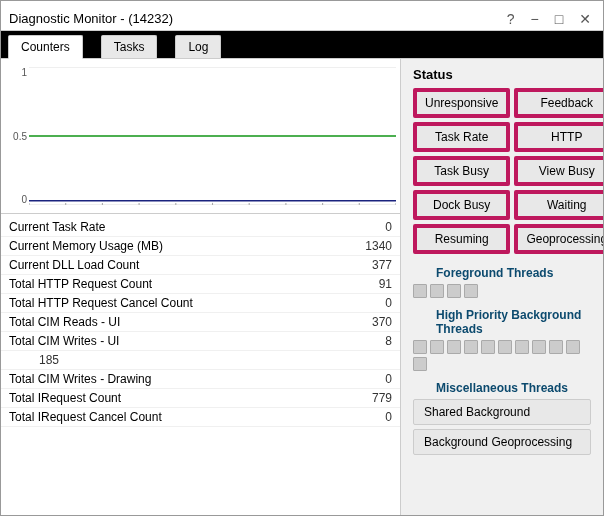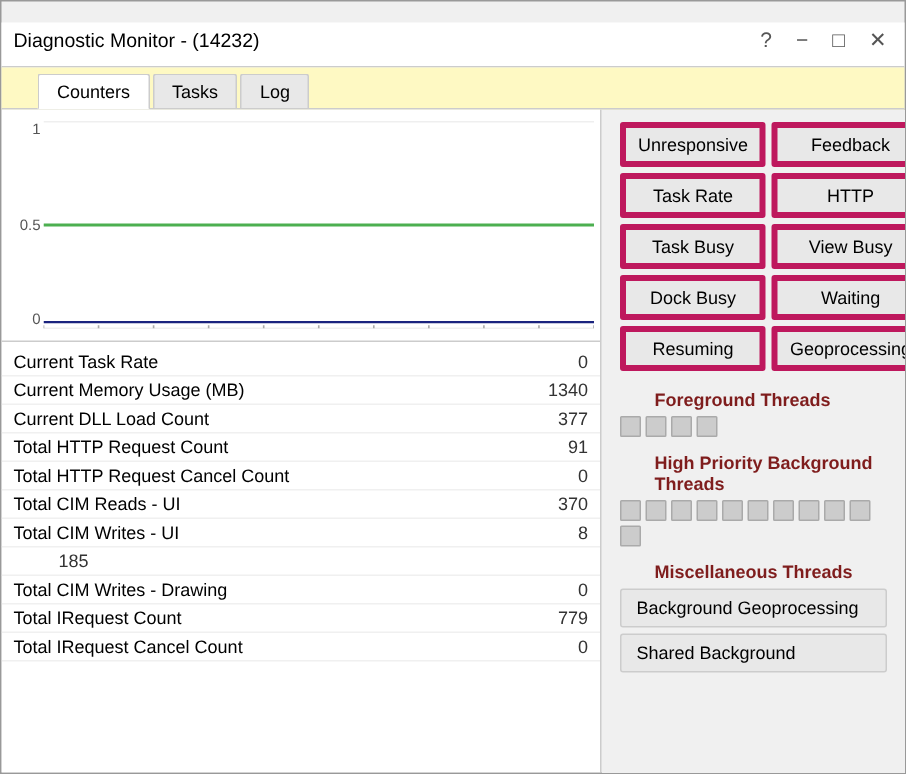--- a/index.html
+++ b/index.html
@@ -18,25 +18,24 @@
       height: 516px;
       background: #f0f0f0;
       border: 1px solid #999;
       display: flex;
       flex-direction: column;
     }
     .title-bar {
       background: #fff;
       border-bottom: 1px solid #ccc;
       display: flex;
-      align-items: flex-start;
+      align-items: flex-end;
       justify-content: space-between;
       padding: 4px 8px;
       height: 30px;
-      margin-top: 14px;
     }
     .title-bar-left {
       font-size: 13px;
       font-weight: normal;
       color: #000;
     }
     .title-bar-right {
       display: flex;
       align-items: center;
       gap: 8px;
@@ -44,24 +43,24 @@
       color: #555;
     }
     .title-btn {
       cursor: pointer;
       padding: 0 4px;
       font-size: 14px;
       line-height: 1;
     }
     .tab-bar {
       display: flex;
-      background: #fef9c3;
+      background: #000000;
       border-bottom: 1px solid #ccc;
-      padding: 4px 24px 0;
-      gap: 2px;
+      padding: 4px 7px 0;
+      gap: 18px;
     }
     .tab {
       padding: 4px 12px;
       border: 1px solid #ccc;
       border-bottom: none;
       background: #e8e8e8;
       cursor: pointer;
       font-size: 12px;
       border-radius: 2px 2px 0 0;
     }
@@ -153,21 +152,21 @@
       text-align: center;
       border-radius: 2px;
       white-space: nowrap;
     }
     .thread-section {
       margin-bottom: 10px;
     }
     .thread-title {
       font-size: 12px;
       font-weight: bold;
-      color: #7f1d1d;
+      color: #0c4a6e;
       margin-bottom: 4px;
       padding-left: 23px;
     }
     .thread-boxes {
       display: flex;
       flex-wrap: wrap;
       gap: 3px;
     }
     .thread-box {
       width: 14px;
@@ -288,20 +287,21 @@
           <span class="stat-value">779</span>
         </div>
         <div class="stat-row">
           <span class="stat-label">Total IRequest Cancel Count</span>
           <span class="stat-value">0</span>
         </div>
       </div>
     </div>
 
     <div class="right-panel">
+      <div class="section-title">Status</div>
 
       <div class="button-grid">
         <button class="status-btn">Unresponsive</button>
         <button class="status-btn">Feedback</button>
         <button class="status-btn">Task Rate</button>
         <button class="status-btn">HTTP</button>
         <button class="status-btn">Task Busy</button>
         <button class="status-btn">View Busy</button>
         <button class="status-btn">Dock Busy</button>
         <button class="status-btn">Waiting</button>
@@ -332,18 +332,18 @@
           <div class="thread-box"></div>
           <div class="thread-box"></div>
           <div class="thread-box"></div>
           <div class="thread-box"></div>
         </div>
       </div>
 
 
       <div class="misc-section">
         <div class="thread-title">Miscellaneous Threads</div>
+        <button class="misc-btn">Shared Background</button>
         <button class="misc-btn">Background Geoprocessing</button>
-        <button class="misc-btn">Shared Background</button>
       </div>
     </div>
   </div>
 </div>
 
 </body></html>

